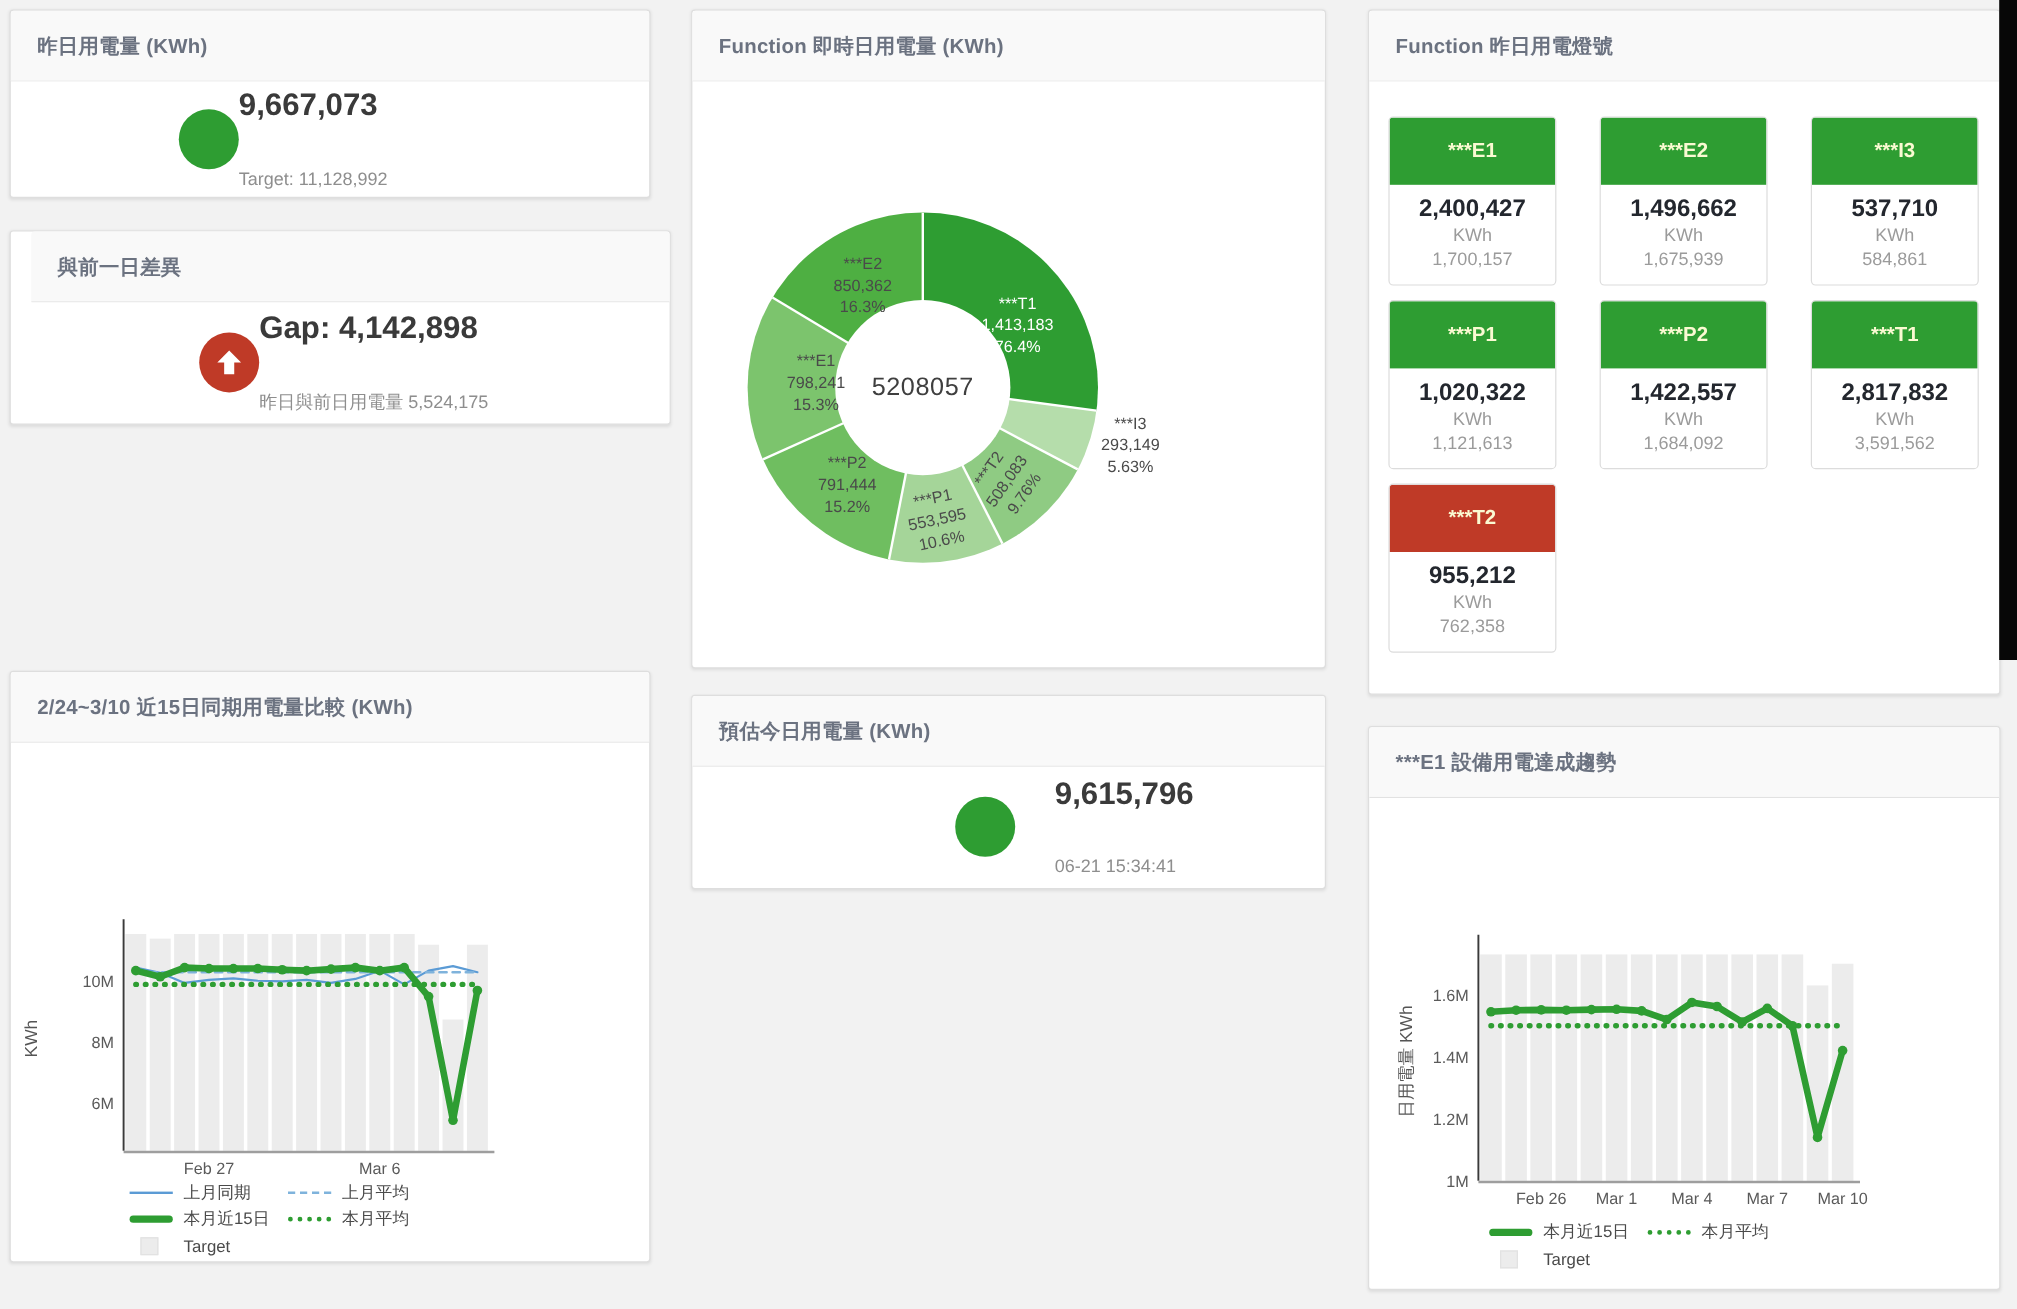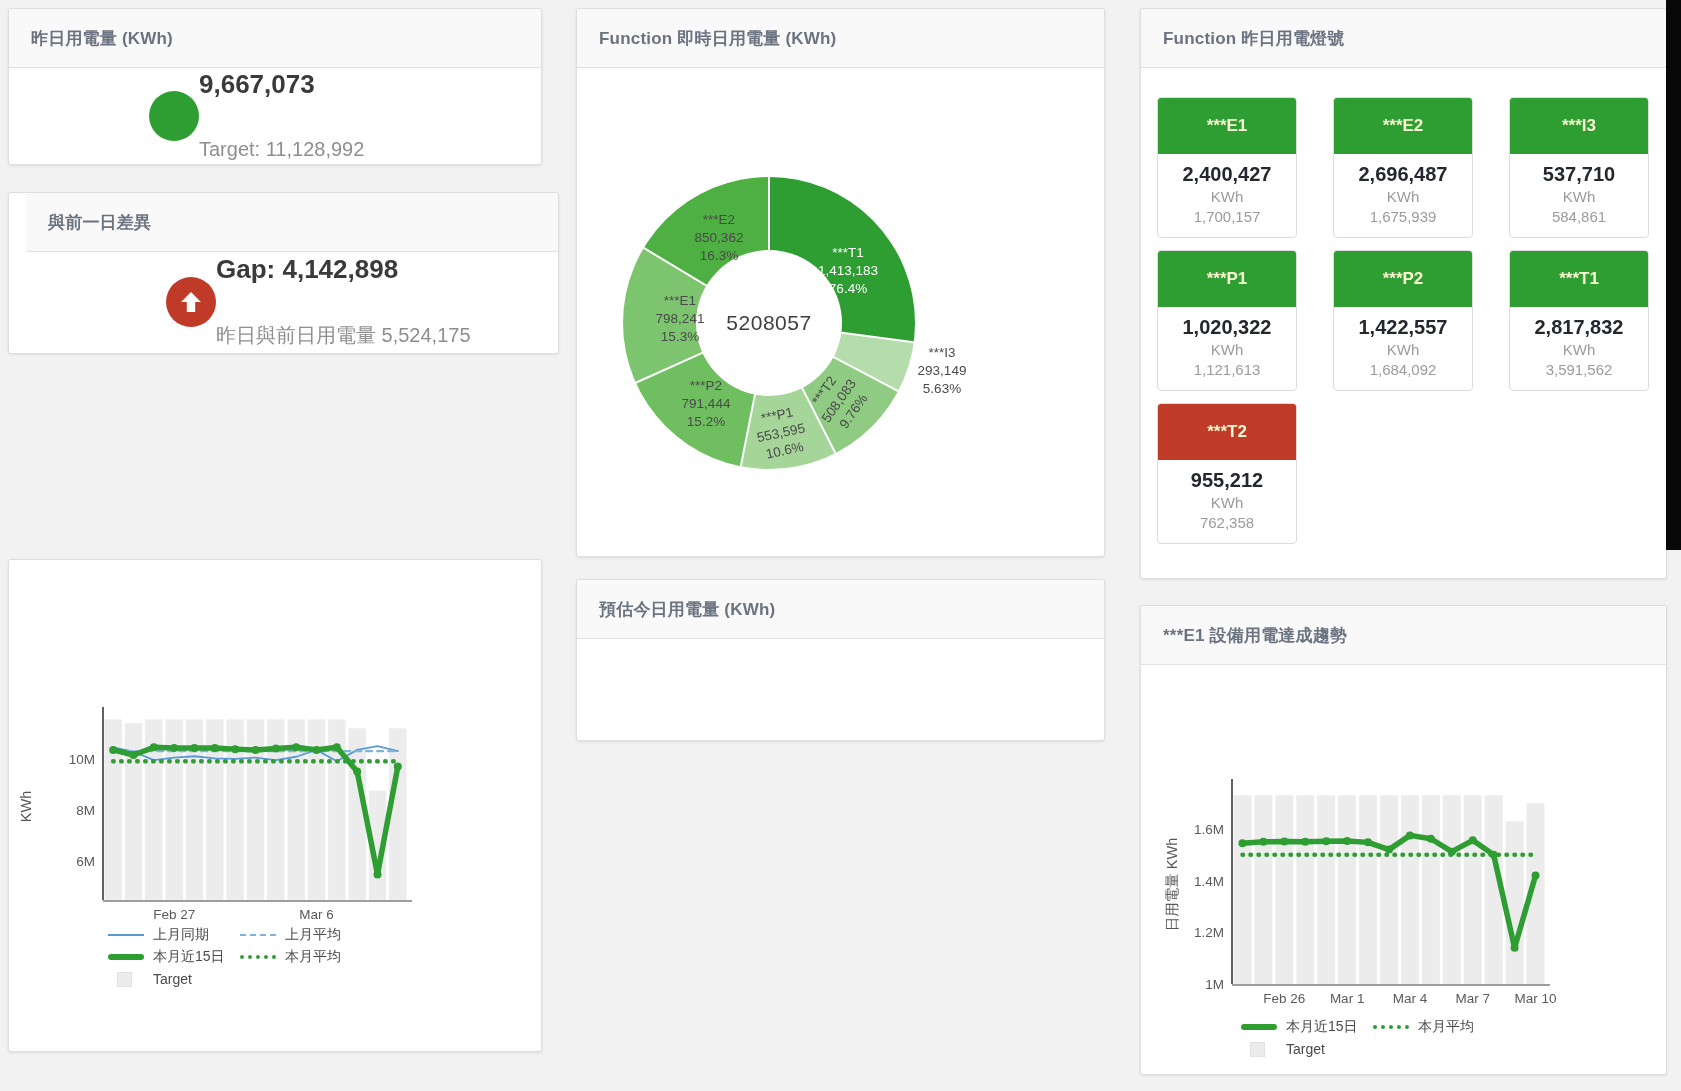--- a/index.html
+++ b/index.html
@@ -13,21 +13,21 @@
   .card-b{position:relative;}
   .stat{display:flex;align-items:center;}
   .off1{padding-left:140px;}
   .off2{padding-left:219px;gap:33px;}
   .circle{width:50px;height:50px;border-radius:50%;flex:none;display:flex;align-items:center;justify-content:center;}
   .circle.green{background:#2E9D32;}
   .circle.red{background:#BF3A27;}
   .circle svg{width:28px;height:28px;}
   .stat-txt{display:flex;flex-direction:column;gap:3px;}
   .stat-val{font-size:26px;font-weight:700;color:#3a3a3a;line-height:1.1;}
-  .stat-sub{font-size:20px;color:#8e8e8e;margin-top:36px;}
+  .stat-sub{font-size:15px;color:#8e8e8e;margin-top:36px;}
   
   #donut-wrap{position:absolute;inset:0;pointer-events:none;}
   .ring{position:absolute;border-radius:50%;}
   .hole{position:absolute;background:#fff;border-radius:50%;}
   .dlabel{position:absolute;text-align:center;font-size:13.5px;line-height:1.32;color:#4a4a4a;white-space:nowrap;}
   .dcenter{position:absolute;font-size:21px;color:#3f3f3f;letter-spacing:.5px;}
   
   .tile-grid{position:absolute;left:16px;top:88px;display:grid;grid-template-columns:repeat(3,140px);
              column-gap:36px;row-gap:12px;}
   .tile{border:1px solid #dcdcdc;border-radius:4px;background:#fff;overflow:hidden;}
@@ -84,20 +84,23 @@
       </div>
       <div class="stat-txt">
         <div class="stat-val">Gap: 4,142,898</div>
         <div class="stat-sub">昨日與前日用電量 5,524,175</div>
       </div>
     </div>
   </section>
 
 
   <section class="card" style="left:8px;top:559px;width:532px;height:491px;">
+    <header class="card-h">
+      <span class="card-title">2/24~3/10 近15日同期用電量比較 (KWh)</span>
+    </header>
     <div class="card-b" style="height:433px;">
       <svg id="chart-compare" width="532" height="375" style="position:absolute;left:0;top:0;">
           <rect x="95.42333333333333" y="159.36054421768708" width="17.486666666666665" height="180.63945578231292" fill="#ECECEC"></rect>
           <rect x="115.75666666666666" y="163.17687074829934" width="17.486666666666665" height="176.82312925170066" fill="#ECECEC"></rect>
           <rect x="136.09" y="159.36054421768708" width="17.486666666666665" height="180.63945578231292" fill="#ECECEC"></rect>
           <rect x="156.42333333333335" y="159.36054421768708" width="17.486666666666665" height="180.63945578231292" fill="#ECECEC"></rect>
           <rect x="176.75666666666666" y="159.36054421768708" width="17.486666666666665" height="180.63945578231292" fill="#ECECEC"></rect>
           <rect x="197.09" y="159.36054421768708" width="17.486666666666665" height="180.63945578231292" fill="#ECECEC"></rect>
           <rect x="217.42333333333335" y="159.36054421768708" width="17.486666666666665" height="180.63945578231292" fill="#ECECEC"></rect>
           <rect x="237.75666666666666" y="159.36054421768708" width="17.486666666666665" height="180.63945578231292" fill="#ECECEC"></rect>
@@ -219,39 +222,46 @@
           <div>850,362</div>
           <div>16.3%</div>
         </div>
       </div>
   </section>
 
   <section class="card" style="left:576px;top:579px;width:527px;height:160px;">
     <header class="card-h">
       <span class="card-title">預估今日用電量 (KWh)</span>
     </header>
+    <div class="card-b stat off2" style="height:100px;">
+      <div class="circle green"></div>
+      <div class="stat-txt">
+        <div class="stat-val">9,615,796</div>
+        <div class="stat-sub">06-21 15:34:41</div>
+      </div>
+    </div>
   </section>
 
   <section class="card" style="left:1140px;top:8px;width:525px;height:569px;">
     <header class="card-h">
       <span class="card-title">Function 昨日用電燈號</span>
     </header>
     <div class="tile-grid" id="tile-grid">
         <div class="tile">
           <div class="tile-h green">***E1</div>
           <div class="tile-b">
             <div class="tile-val">2,400,427</div>
             <div class="tile-unit">KWh</div>
             <div class="tile-target">1,700,157</div>
           </div>
         </div>
         <div class="tile">
           <div class="tile-h green">***E2</div>
           <div class="tile-b">
-            <div class="tile-val">2,696,487</div>
+            <div class="tile-val">1,496,662</div>
             <div class="tile-unit">KWh</div>
             <div class="tile-target">1,675,939</div>
           </div>
         </div>
         <div class="tile">
           <div class="tile-h green">***I3</div>
           <div class="tile-b">
             <div class="tile-val">537,710</div>
             <div class="tile-unit">KWh</div>
             <div class="tile-target">584,861</div>

